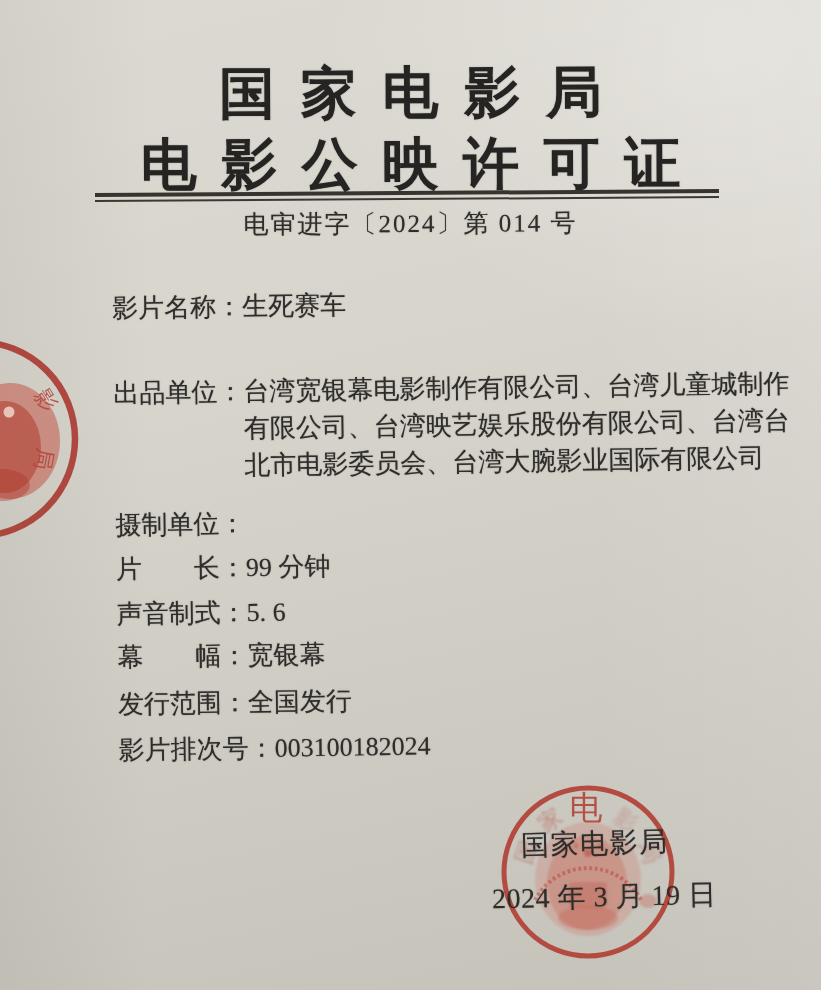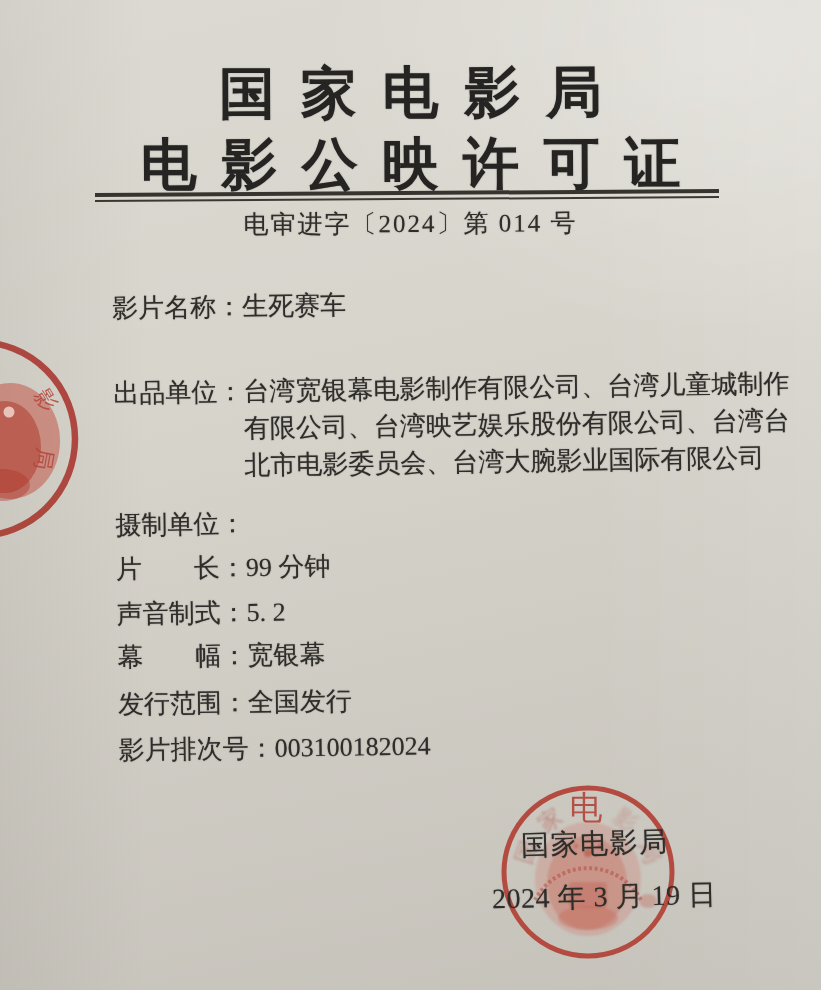--- a/index.html
+++ b/index.html
@@ -94,21 +94,21 @@
     <div class="field-row r1">
       <span class="label ink">出品单位：</span><span class="value wrap ink">台湾宽银幕电影制作有限公司、台湾儿童城制作有限公司、台湾映艺娱乐股份有限公司、台湾台北市电影委员会、台湾大腕影业国际有限公司</span>
     </div>
     <div class="field-row r2">
       <span class="label ink">摄制单位：</span><span class="value ink"></span>
     </div>
     <div class="field-row r3">
       <span class="label ink">片　　长：</span><span class="value ink">99 分钟</span>
     </div>
     <div class="field-row r4">
-      <span class="label ink">声音制式：</span><span class="value ink">5. 2</span>
+      <span class="label ink">声音制式：</span><span class="value ink">5. 6</span>
     </div>
     <div class="field-row r5">
       <span class="label ink">幕　　幅：</span><span class="value ink">宽银幕</span>
     </div>
     <div class="field-row r6">
       <span class="label ink">发行范围：</span><span class="value ink">全国发行</span>
     </div>
     <div class="field-row r7">
       <span class="label ink">影片排次号：</span><span class="value ink">003100182024</span>
     </div>

